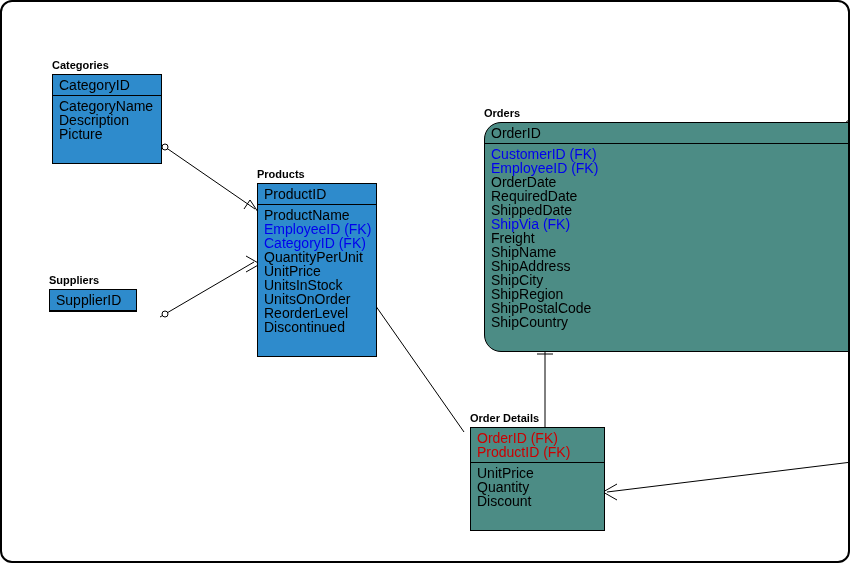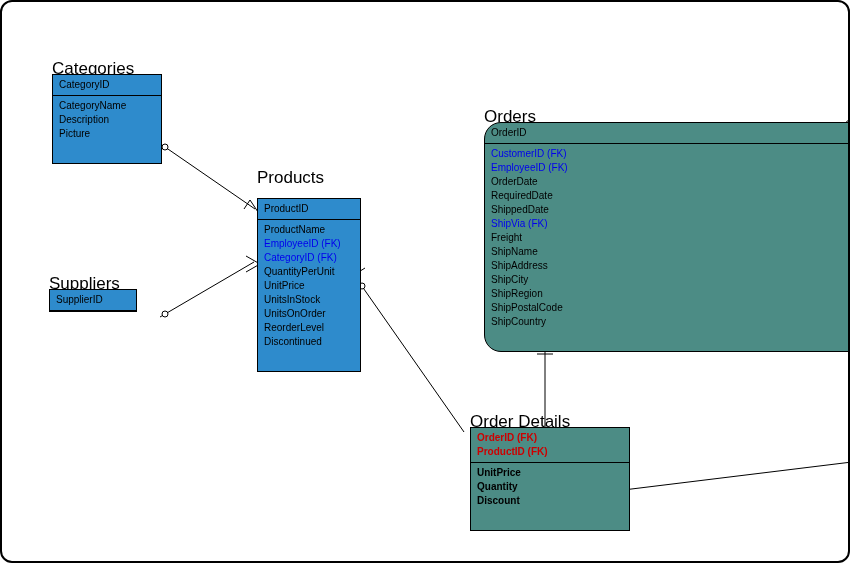--- a/index.html
+++ b/index.html
@@ -14,27 +14,27 @@
   }
   svg.connectors {
     position: absolute;
     top: 0; left: 0;
     width: 850px; height: 563px;
     pointer-events: none;
   }
   .entity {
     position: absolute;
     border: 1px solid #000;
-    font-size: 10px;
+    font-size: 14px;
     line-height: 14px;
   }
   .entity-title {
     position: absolute;
-    font-weight: normal;
-    font-size: 17px;
+    font-weight: bold;
+    font-size: 11px;
     color: #000;
   }
   .entity .pk {
     padding: 3px 6px;
     border-bottom: 1px solid #000;
   }
   .entity .cols {
     padding: 3px 6px 22px 6px;
   }
   .entity .cols div { white-space: nowrap; }
@@ -86,21 +86,21 @@
   <div class="entity blue" style="left:50px; top:72px; width:110px;">
     <div class="pk">CategoryID</div>
     <div class="cols">
       <div>CategoryName</div>
       <div>Description</div>
       <div>Picture</div>
     </div>
   </div>
 
   <div class="entity-title" style="left:255px; top:166px;">Products</div>
-  <div class="entity blue" style="left:255px; top:196px; width:104px;">
+  <div class="entity blue" style="left:255px; top:181px; width:120px;">
     <div class="pk">ProductID</div>
     <div class="cols">
       <div>ProductName</div>
       <div class="fk">EmployeeID (FK)</div>
       <div class="fk">CategoryID (FK)</div>
       <div>QuantityPerUnit</div>
       <div>UnitPrice</div>
       <div>UnitsInStock</div>
       <div>UnitsOnOrder</div>
       <div>ReorderLevel</div>
@@ -127,21 +127,21 @@
       <div>ShipName</div>
       <div>ShipAddress</div>
       <div>ShipCity</div>
       <div>ShipRegion</div>
       <div>ShipPostalCode</div>
       <div>ShipCountry</div>
     </div>
   </div>
 
   <div class="entity-title" style="left:468px; top:410px;">Order Details</div>
-  <div class="entity teal" style="left:468px; top:425px; width:160px;font-weight:bold;">
+  <div class="entity teal" style="left:468px; top:425px; width:135px;">
     <div class="pk">
       <div class="fk-red">OrderID (FK)</div>
       <div class="fk-red">ProductID (FK)</div>
     </div>
     <div class="cols">
       <div>UnitPrice</div>
       <div>Quantity</div>
       <div>Discount</div>
     </div>
   </div>

